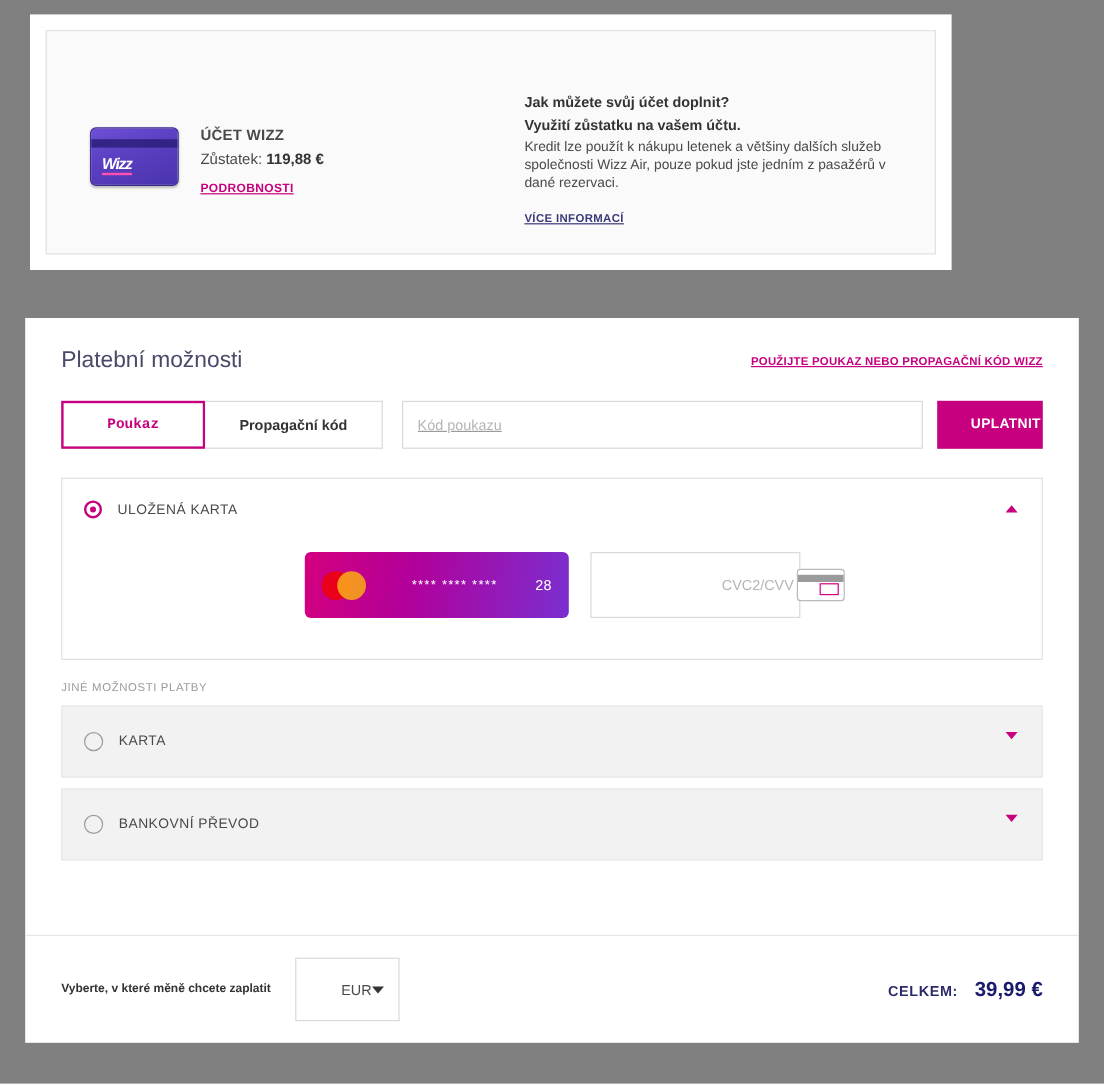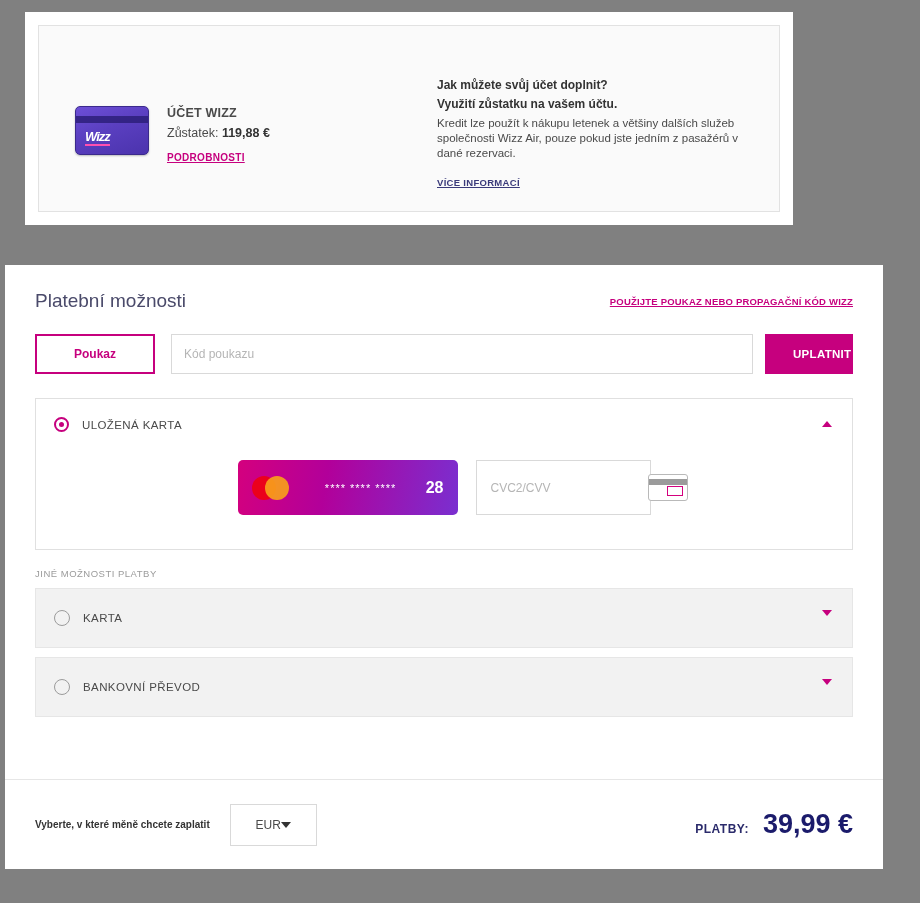--- a/index.html
+++ b/index.html
@@ -119,21 +119,21 @@
     font-weight: bold;
     color: #3a3a7a;
     text-decoration: underline;
     letter-spacing: .3px;
     cursor: pointer;
   }
 
   
   .pay-panel {
     position: absolute;
-    left: 5px;
+    left: 21px;
     top: 265px;
     width: 878px;
     height: 604px;
     background: #fff;
     box-sizing: border-box;
   }
   .pay-head {
     display: flex;
     align-items: center;
     justify-content: space-between;
@@ -166,37 +166,39 @@
     justify-content: center;
     font-size: 12px;
     font-weight: bold;
     box-sizing: border-box;
     cursor: pointer;
     background: #fff;
   }
   .tab.active {
     border: 2px solid #c6007e;
     color: #c6007e;
+    font-family: Liberation Mono, monospace;
   }
   .tab.inactive {
     border: 1px solid #d9d9d9;
     border-left: none;
     color: #333;
     width: 148px;
   }
   .voucher-input {
     flex: 1;
     margin-left: 16px;
     border: 1px solid #d9d9d9;
     box-sizing: border-box;
     padding: 0 12px;
     font-size: 12px;
     color: #9b9b9b;
     font-family: "Liberation Sans", sans-serif;
     background: #fff;
+    text-decoration: underline;
   }
   .voucher-input::placeholder { color: #b5b5b5; }
   .apply-btn {
     width: 88px;
     margin-left: 12px;
     background: #c6007e;
     color: #fff;
     border: none;
     font-size: 11.5px;
     font-weight: bold;
@@ -285,41 +287,42 @@
   .mc-logo .c1 { left: 0; background: #eb001b; }
   .mc-logo .c2 { left: 13px; background: #f79e1b; opacity: .92; }
   .card-digits {
     flex: 1;
     text-align: center;
     font-size: 11px;
     letter-spacing: 1px;
     padding-left: 6px;
   }
   .card-exp {
-    font-size: 16px;
-    font-weight: bold;
+    font-size: 12px;
+    font-weight: normal;
   }
   .cvc-box {
     width: 175px;
     height: 55px;
     border: 1px solid #d9d9d9;
     box-sizing: border-box;
     margin-left: 18px;
     display: flex;
     align-items: center;
     padding: 0 12px;
     background: #fff;
   }
   .cvc-input {
     border: none;
     outline: none;
     flex: 1;
     font-size: 12px;
     color: #ec4899;
     font-family: "Liberation Sans", sans-serif;
+    text-align: right;
   }
   .cvc-input::placeholder { color: #b5b5b5; }
   .cvc-icon {
     width: 38px; height: 25px;
     border: 1px solid #b9b9b9;
     border-radius: 3px;
     position: relative;
     background: #fff;
     flex: none;
   }
@@ -370,26 +373,26 @@
     box-sizing: border-box;
   }
   .cur-label {
     font-size: 10px;
     font-weight: bold;
     color: #333;
   }
   .cur-select {
     margin-left: 20px;
     width: 87px;
-    height: 42px;
+    height: 53px;
     border: 1px solid #d9d9d9;
     box-sizing: border-box;
     display: flex;
     align-items: center;
-    justify-content: center;
+    justify-content: flex-end;
     padding: 0 12px;
     font-size: 12px;
     color: #4a4a4a;
     background: #fff;
     cursor: pointer;
   }
   .sel-caret {
     width: 0; height: 0;
     border-left: 5px solid transparent;
     border-right: 5px solid transparent;
@@ -401,21 +404,21 @@
     align-items: baseline;
   }
   .total-label {
     font-size: 12px;
     font-weight: bold;
     letter-spacing: .5px;
     color: #2b2b6b;
     margin-right: 14px;
   }
   .total-amount {
-    font-size: 27px;
+    font-size: 17px;
     font-weight: bold;
     color: #1b1b6b;
   }
 </style>
 </head>
 <body>
 
 <div class="top-panel">
   <div class="top-inner">
 
@@ -445,20 +448,21 @@
 
 <div class="pay-panel">
 
   <div class="pay-head">
     <div class="pay-title">Platební možnosti</div>
     <div class="voucher-link">POUŽIJTE POUKAZ NEBO PROPAGAČNÍ KÓD WIZZ</div>
   </div>
 
   <div class="voucher-row">
     <div class="tab active">Poukaz</div>
+    <div class="tab inactive">Propagační kód</div>
     <input class="voucher-input" type="text" placeholder="Kód poukazu" style="">
     <button class="apply-btn">UPLATNIT</button>
   </div>
 
   <div class="saved-box">
     <div class="saved-head">
       <span class="radio checked"></span>
       <span class="opt-label">ULOŽENÁ KARTA</span>
     </div>
     <div class="caret up"></div>
@@ -493,18 +497,18 @@
     <span class="caret down"></span>
   </div>
 
   <div class="footer">
     <span class="cur-label">Vyberte, v které měně chcete zaplatit</span>
     <div class="cur-select">
       <span>EUR</span>
       <span class="sel-caret"></span>
     </div>
     <div class="total-wrap">
-      <span class="total-label">PLATBY:</span>
+      <span class="total-label">CELKEM:</span>
       <span class="total-amount">39,99 €</span>
     </div>
   </div>
 
 </div>
 
 </body></html>

